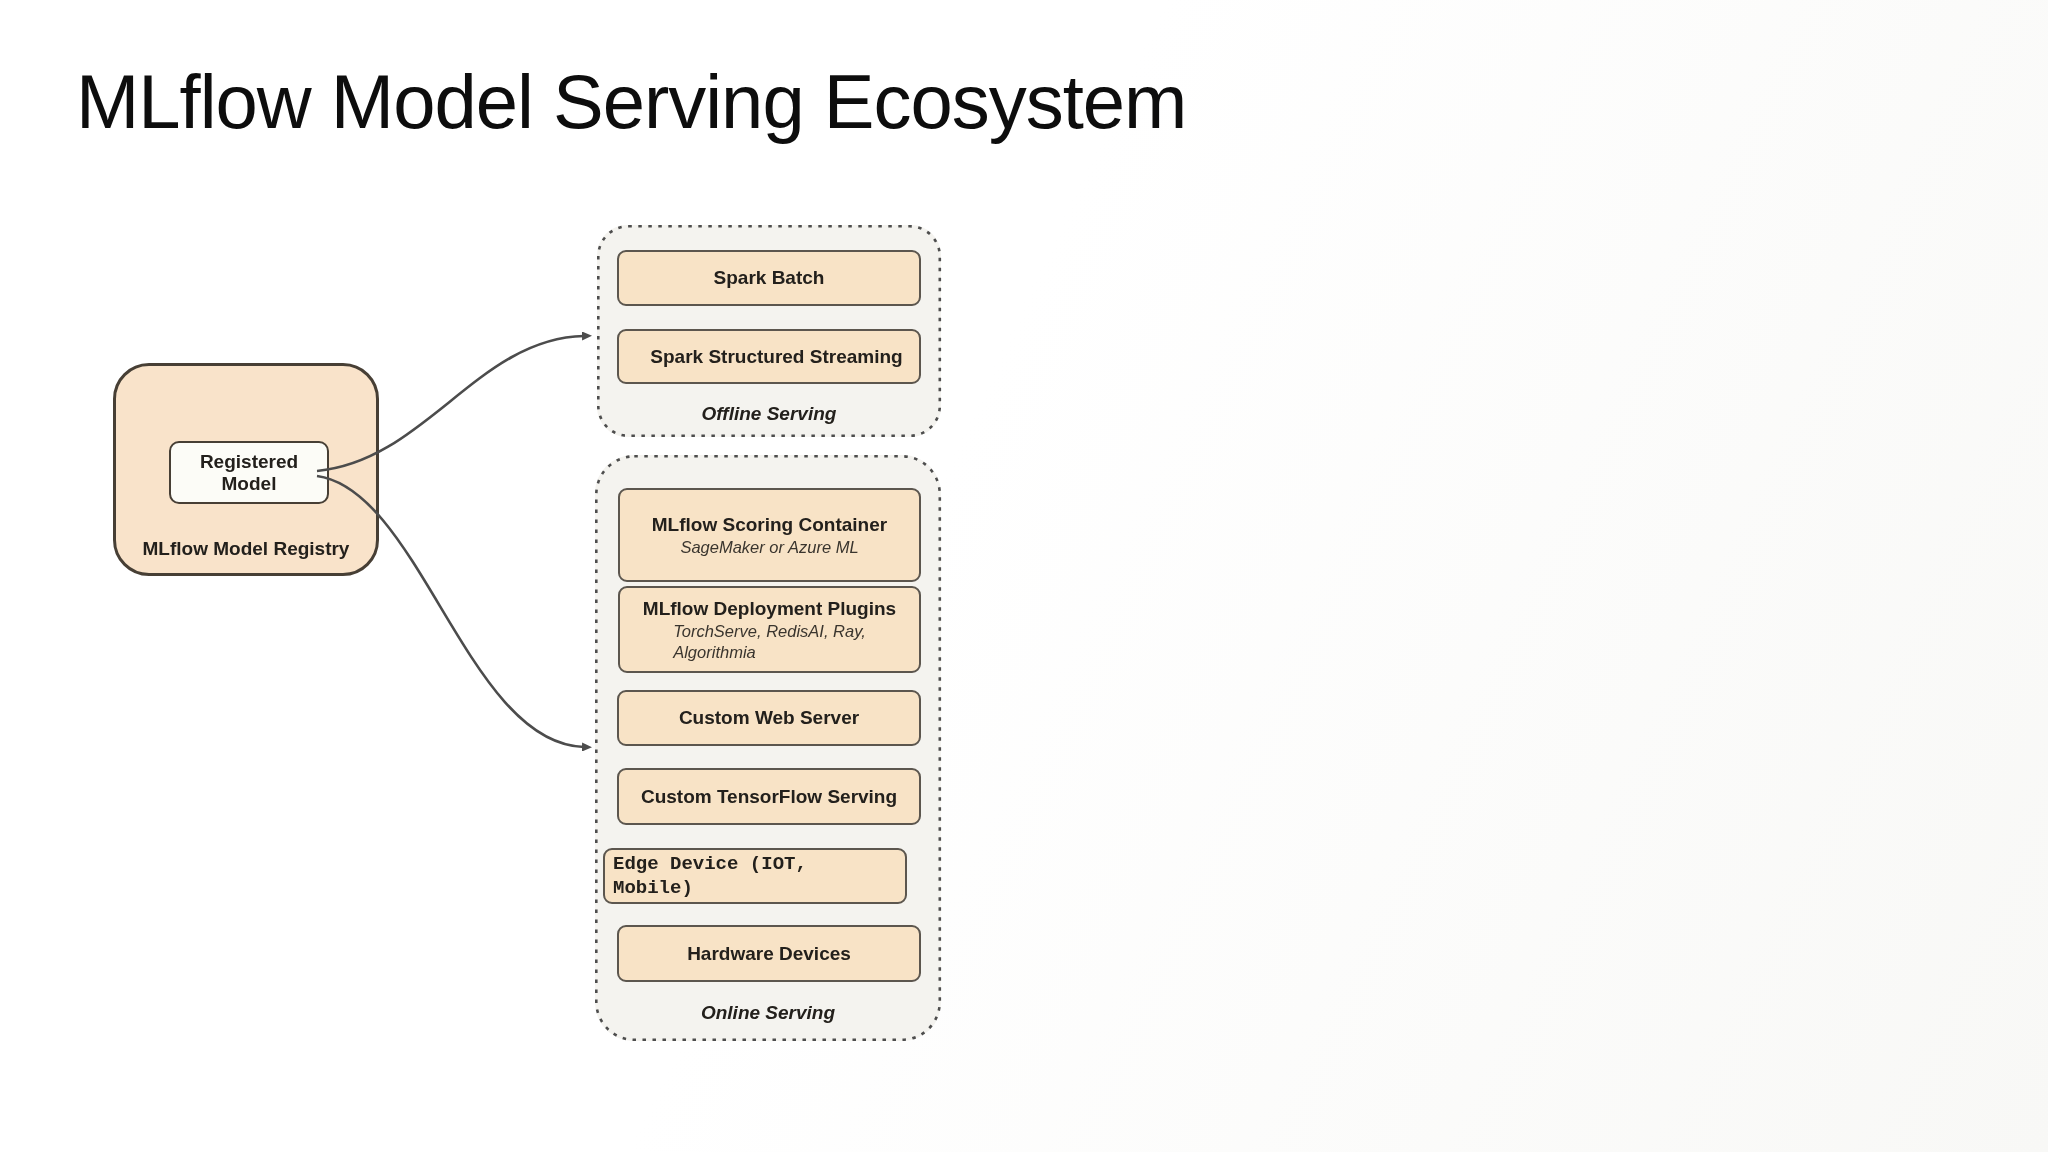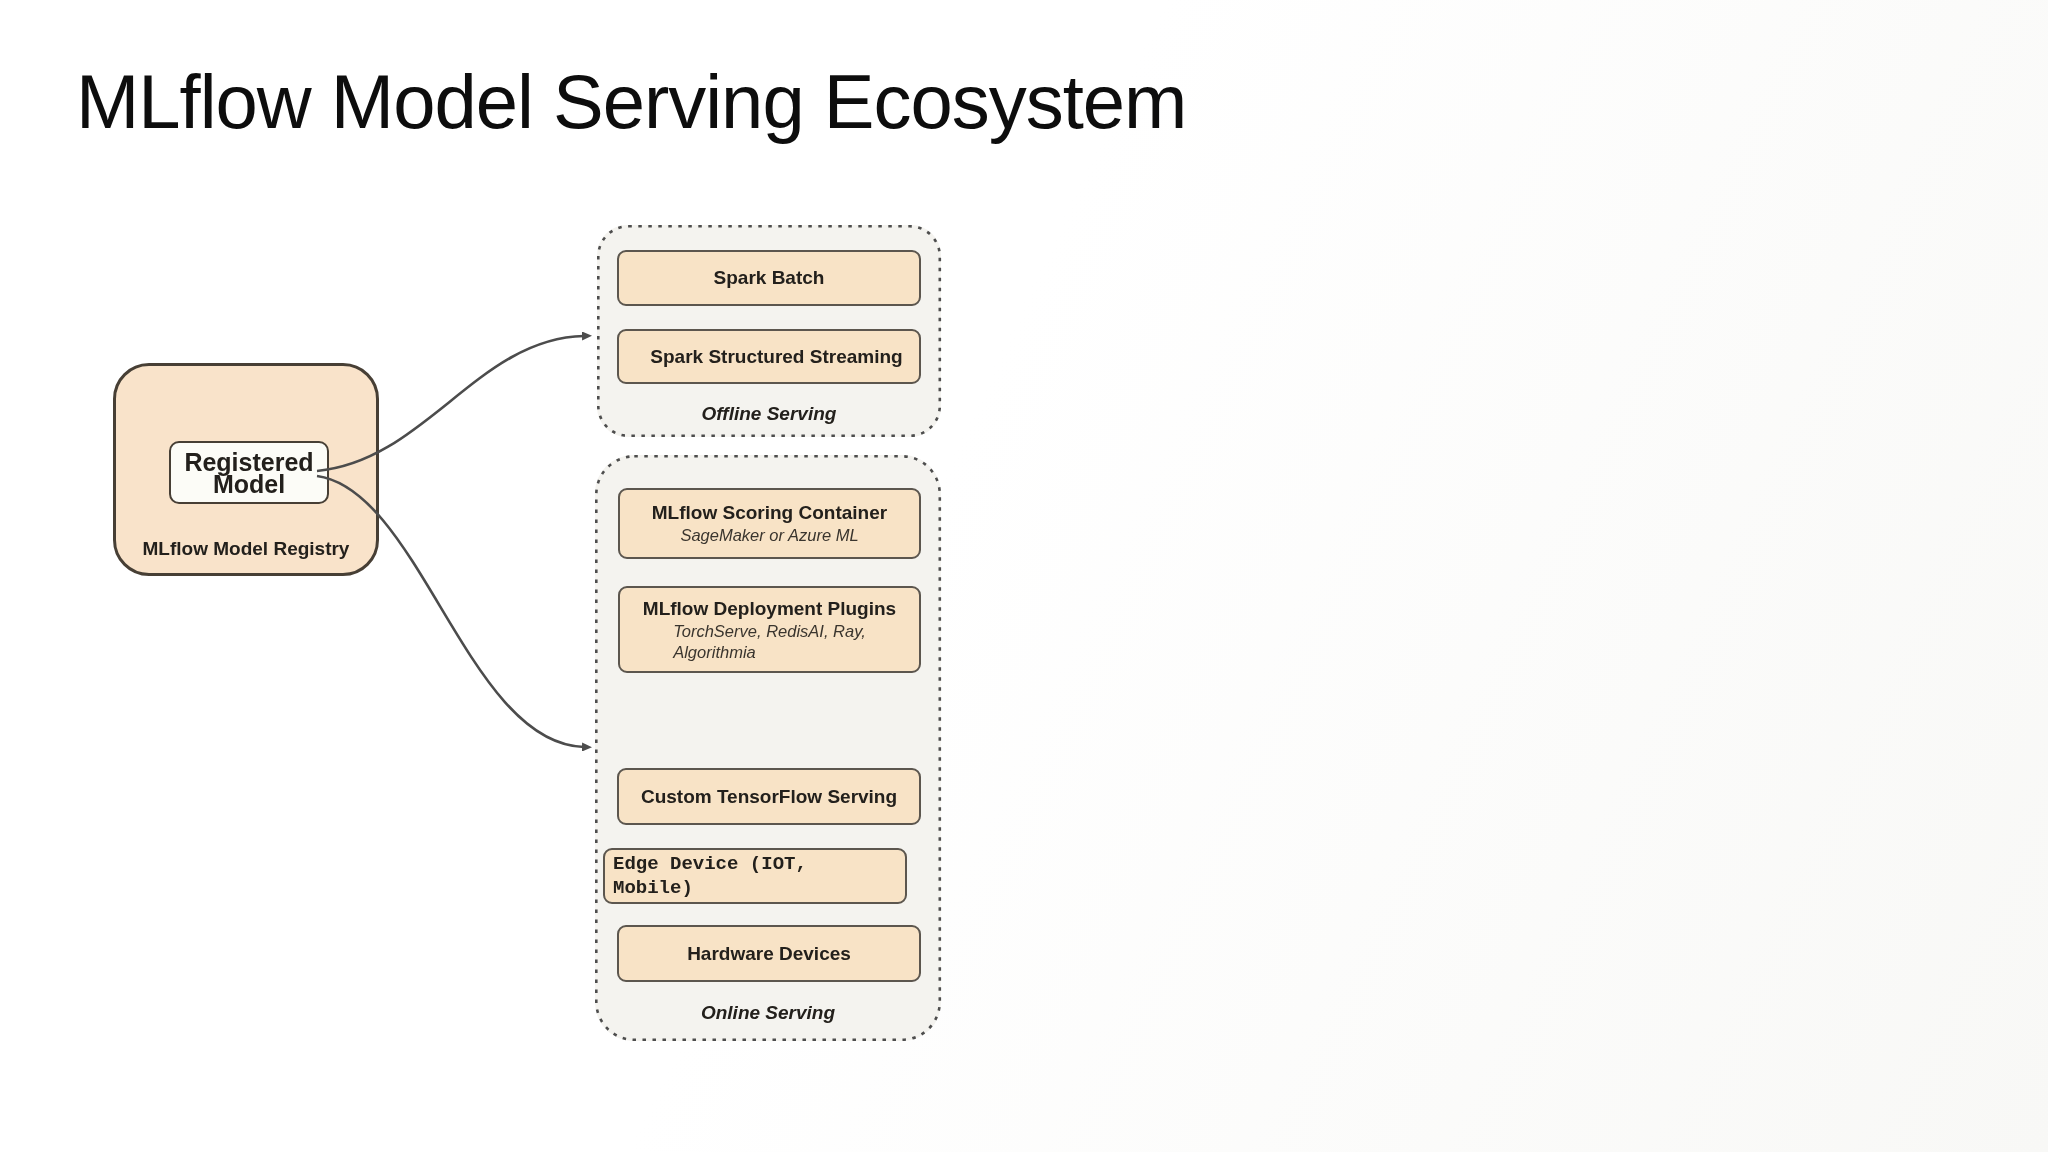--- a/index.html
+++ b/index.html
@@ -15,21 +15,21 @@
   }
   
   .registry{
     position:absolute;left:113px;top:363px;width:266px;height:213px;
     background:#f9e3ca;border:3px solid #473f35;border-radius:36px;box-sizing:border-box;
   }
   .registry-node{
     position:absolute;left:53px;top:75px;width:160px;height:63px;box-sizing:border-box;
     background:#fcfcf7;border:2.5px solid #473f35;border-radius:10px;
     display:flex;align-items:center;justify-content:center;text-align:center;
-    font-size:25px;font-weight:700;line-height:22px;color:#23201c;white-space:pre-line;
+    font-size:19px;font-weight:700;line-height:22px;color:#23201c;white-space:pre-line;
   }
   .registry-label{
     position:absolute;left:0;right:0;bottom:13px;text-align:center;
     font-size:19px;font-weight:700;color:#23201c;margin-top:12px;
   }
   
   .group{
     position:absolute;background:#f4f3ef;box-sizing:border-box;
   }
   .group.offline{left:597px;top:225px;width:344px;height:212px;border-radius:30px;}
@@ -48,21 +48,21 @@
     color:#23201c;padding:2px 8px;
   }
   .node-title{font-size:19px;font-weight:700;line-height:24px;}
   .node-subtitle{
     font-size:16.5px;font-style:italic;font-weight:400;line-height:21px;
     color:#3a352e;white-space:pre-line;
   }
   
   .off-n1{left:20px;top:25px;width:304px;height:56px;}
   .off-n2{left:20px;top:104px;width:304px;height:55px;padding-left:23px;}
-  .on-n1{left:23px;top:33px;width:303px;height:71px;}
+  .on-n1{left:23px;top:33px;width:303px;height:94px;}
   .on-n2{left:23px;top:131px;width:303px;height:87px;}
   .on-n3{left:22px;top:235px;width:304px;height:56px;}
   .on-n4{left:22px;top:313px;width:304px;height:57px;}
   .on-n5{left:8px;top:393px;width:304px;height:56px;font-family:Liberation Mono, monospace;}
   .on-n6{left:22px;top:470px;width:304px;height:57px;}
   
   svg.overlay{position:absolute;left:0;top:0;pointer-events:none;}
 </style>
 </head>
 <body>
@@ -90,20 +90,23 @@
   <div class="group online">
     <div class="node on-n1">
       <div class="node-title">MLflow Scoring Container</div>
       <div class="node-subtitle">SageMaker or Azure ML</div>
     </div>
     <div class="node on-n2">
       <div class="node-title">MLflow Deployment Plugins</div>
       <div class="node-subtitle">TorchServe, RedisAI, Ray,
 Algorithmia</div>
     </div>
+    <div class="node on-n3">
+      <div class="node-title">Custom Web Server</div>
+    </div>
     <div class="node on-n4">
       <div class="node-title">Custom TensorFlow Serving</div>
     </div>
     <div class="node on-n5">
       <div class="node-title">Edge Device (IOT,&nbsp; Mobile)</div>
     </div>
     <div class="node on-n6">
       <div class="node-title">Hardware Devices</div>
     </div>
     <div class="group-label">Online Serving</div>

